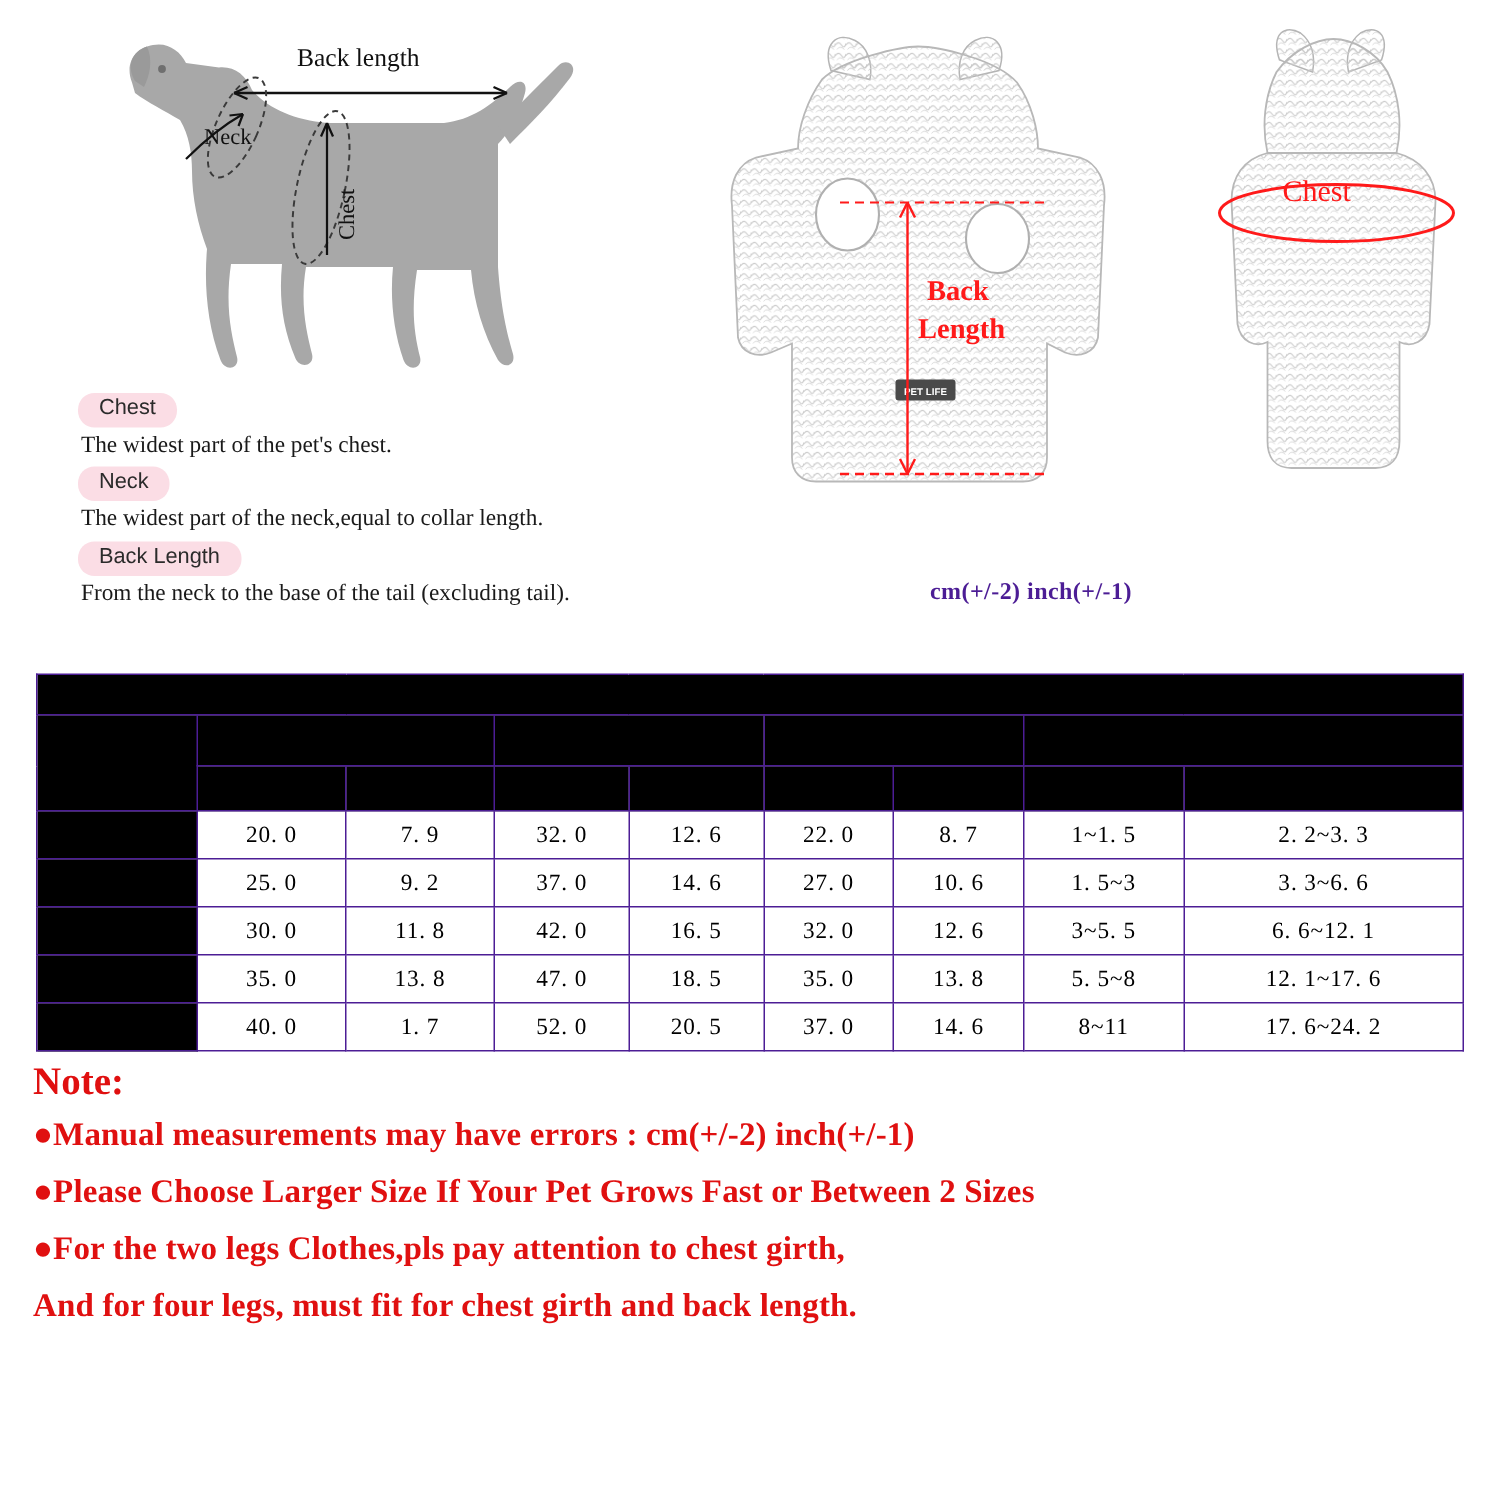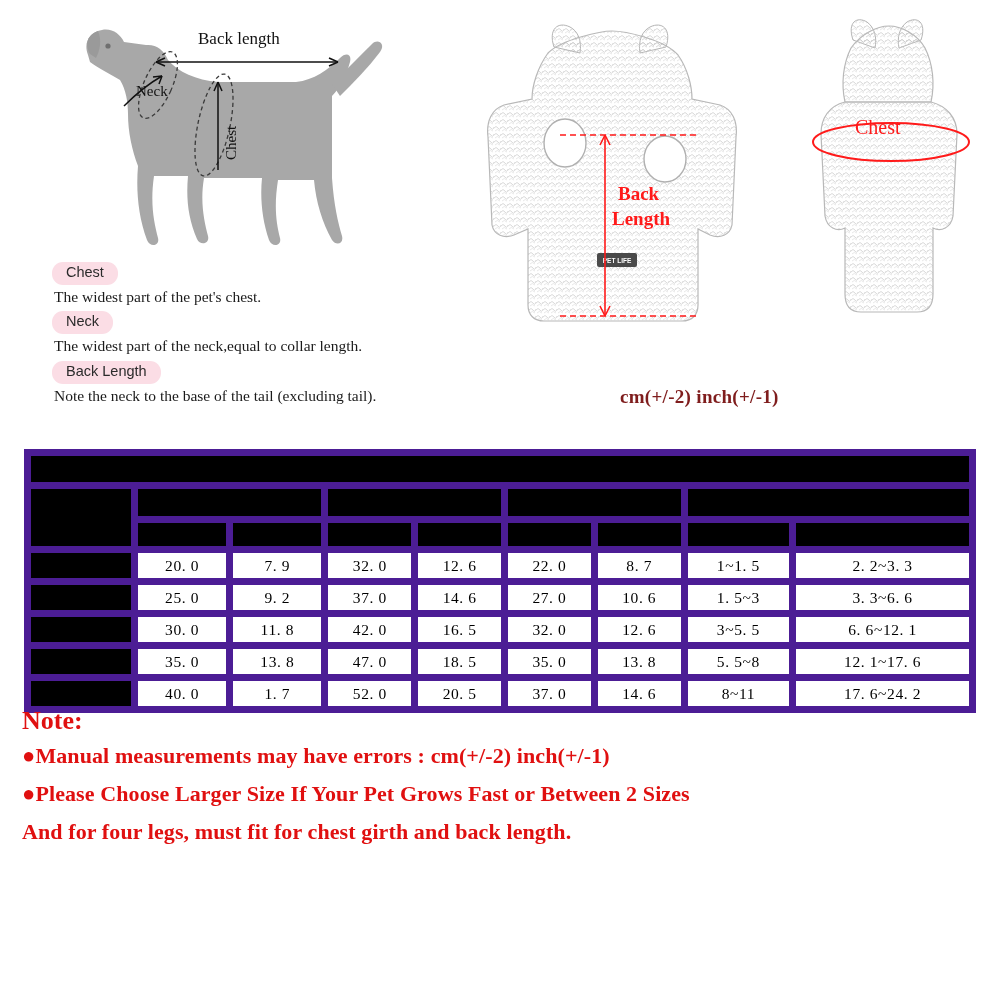--- a/index.html
+++ b/index.html
@@ -41,34 +41,34 @@
 
   
   .garment-front { position: absolute; left: 452px; top: 13px; width: 340px; height: 350px; font-weight: bold; }
   .garment-back  { position: absolute; left: 795px; top: 10px; width: 190px; height: 330px; }
 
   .tolerance {
     position: absolute;
     left: 620px; top: 386px;
     font-family: "Liberation Serif", serif;
     font-weight: bold;
-    font-size: 19px;
-    color: #7f1d1d;
+    font-size: 16px;
+    color: #4c1d95;
     letter-spacing: 0.3px;
   }
 
   
   .table-wrap { position: absolute; left: 24px; top: 449px; width: 952px; }
   table.size-chart {
     border-collapse: collapse;
     width: 952px;
     font-family: "Liberation Serif", serif;
   }
   table.size-chart td, table.size-chart th {
-    border: 7px solid #4c1d95;
+    border: 1px solid #4c1d95;
     text-align: center;
     vertical-align: middle;
     font-weight: normal;
     color: #000;
   }
   .banner-cell {
     background: #000;
     color: #ff2a2a;
     font-family: "Liberation Sans", sans-serif;
     font-size: 13.5px;
@@ -192,21 +192,21 @@
       <div class="legend-row">
         <span class="pill">Chest</span>
         <div class="legend-desc">The widest part of the pet's chest.</div>
       </div>
       <div class="legend-row">
         <span class="pill">Neck</span>
         <div class="legend-desc">The widest part of the neck,equal to collar length.</div>
       </div>
       <div class="legend-row">
         <span class="pill">Back Length</span>
-        <div class="legend-desc">Note the neck to the base of the tail (excluding tail).</div>
+        <div class="legend-desc">From the neck to the base of the tail (excluding tail).</div>
       </div>
     </div>
 
     <div class="garment-front">
       <svg width="340" height="350" viewBox="0 0 340 350">
         <defs>
           <pattern id="fur" width="7" height="7" patternUnits="userSpaceOnUse">
             <path d="M0,3 q2,-3 4,0 q2,3 3,-1" stroke="#c9c9c9" stroke-width="0.7" fill="none"></path>
             <path d="M1,6 q2,-3 5,0" stroke="#d6d6d6" stroke-width="0.6" fill="none"></path>
           </pattern>
@@ -347,16 +347,17 @@
           <td class="data-cell">17. 6~24. 2</td>
         </tr>
       </tbody>
     </table>
   </div>
 
   <div class="notes">
     <div class="title">Note:</div>
     <div class="line">●Manual measurements may have errors : cm(+/-2)  inch(+/-1)</div>
     <div class="line">●Please Choose Larger Size If Your Pet Grows Fast or Between 2 Sizes</div>
+    <div class="line">●For the two legs Clothes,pls pay attention to chest girth,</div>
     <div class="line">And for four legs, must fit for chest girth and back length.</div>
   </div>
 
 </div>
 
 </body></html>

